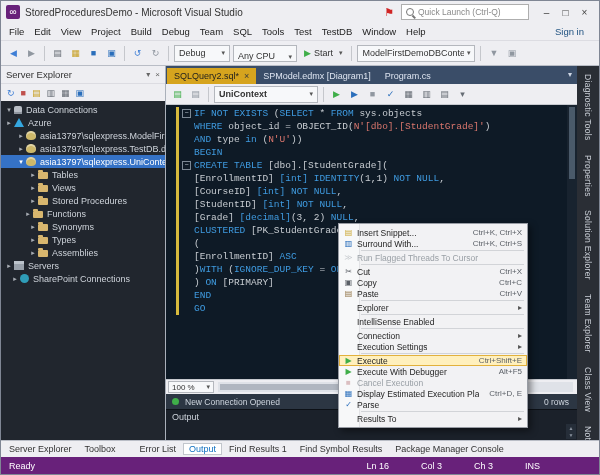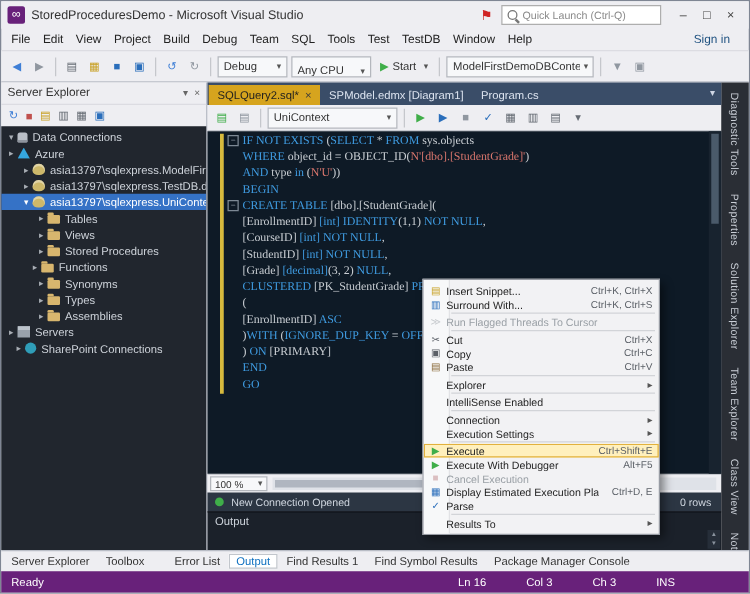--- a/index.html
+++ b/index.html
@@ -62,21 +62,21 @@
   .tab{height:16px;display:inline-flex;align-items:center;gap:5px;padding:0 7px;font-size:9px;color:#dde4f0;white-space:nowrap;}
   .tab.active{background:var(--tab-active,#d6a41e);color:#1e1e1e;}
   .tab-close{font-size:9px;color:#3a3a3a;}
   .tabstrip-icons{position:absolute;right:5px;top:4px;display:flex;gap:5px;color:#cfd6e4;font-size:8px;}
 
   .editor-toolbar{height:20px;flex:0 0 auto;background:#eeeef2;border-bottom:1px solid #c6c9cf;display:flex;align-items:center;gap:3px;padding:0 4px;}
 
   .code-wrap{flex:1;min-height:0;display:flex;background:var(--editor-bg,#0e1a26);position:relative;}
   .margin-col{width:10px;flex:0 0 auto;}
   .change-bar{width:3px;flex:0 0 auto;background:linear-gradient(var(--changebar,#d7ba3d),var(--changebar,#d7ba3d)) no-repeat;background-size:3px 208px;background-position:0 2px;}
-  .code{flex:1;min-width:0;font-family:Liberation Serif, serif;font-size:9.5px;line-height:13px;padding:2px 0 0 3px;overflow:hidden;}
+  .code{flex:1;min-width:0;font-family:Liberation Mono, monospace;font-size:9.5px;line-height:13px;padding:2px 0 0 3px;overflow:hidden;}
   .code-line{white-space:pre;height:13px;}
   .fold-spacer{display:inline-block;width:12px;}
   .fold-box{display:inline-block;width:7px;height:7px;line-height:6px;font-size:7px;text-align:center;border:1px solid #7c8894;color:#b6c0cb;margin-right:3px;box-sizing:content-box;vertical-align:1px;}
   .tok-k{color:var(--keyword-blue,#3f9be0);}
   .tok-g{color:var(--plain-text,#c8cdd2);}
   .tok-s{color:var(--string-red,#d9766d);}
   .vscroll{width:10px;flex:0 0 auto;background:#18232f;position:relative;}
   .vscroll-thumb{position:absolute;left:2px;right:2px;top:2px;height:72px;background:#4a5a6a;}
 
   .editor-bottom{height:14px;flex:0 0 auto;background:#eeeef2;border-top:1px solid #c6c9cf;display:flex;align-items:center;}
@@ -303,21 +303,21 @@
             </span>
           </span>
         <span class="tabstrip-icons">
           <span>▾</span>
         </span>
       </div>
       <div class="editor-toolbar" id="editor-toolbar">
           <span class="tb-icon" style="color: rgb(63, 174, 73);">▤</span>
           <span class="tb-icon" style="color: rgb(144, 151, 160);">▤</span>
           <span class="tb-sep"></span>
-          <span class="combo" style="width: 104px;">
+          <span class="combo" style="width: 104px; font-weight: bold;">
             <span class="combo-text">UniContext</span>
             <span class="combo-arrow">▾</span>
           </span>
           <span class="tb-sep"></span>
           <span class="tb-icon" style="color: rgb(63, 174, 73);">▶</span>
           <span class="tb-icon" style="color: rgb(42, 110, 187);">▶</span>
           <span class="tb-icon" style="color: rgb(144, 151, 160);">■</span>
           <span class="tb-icon" style="color: rgb(42, 110, 187);">✓</span>
           <span class="tb-icon" style="color: rgb(102, 108, 116);">▦</span>
           <span class="tb-icon" style="color: rgb(102, 108, 116);">▥</span>

